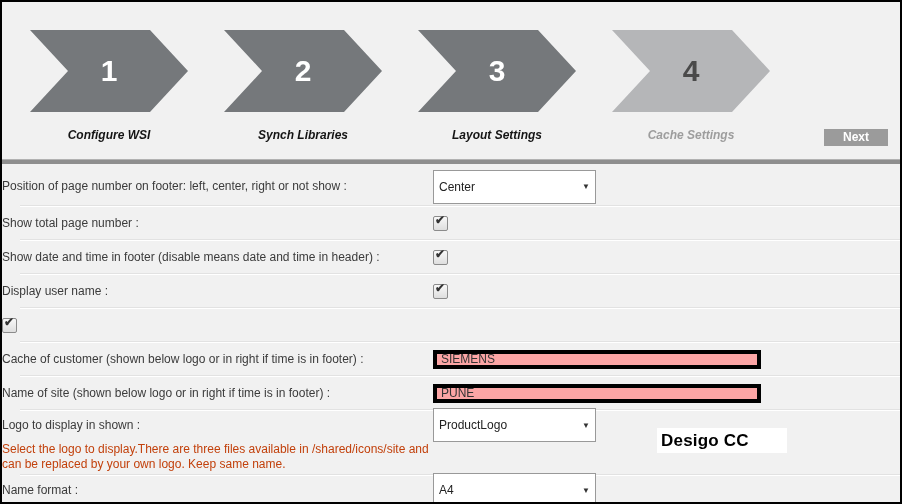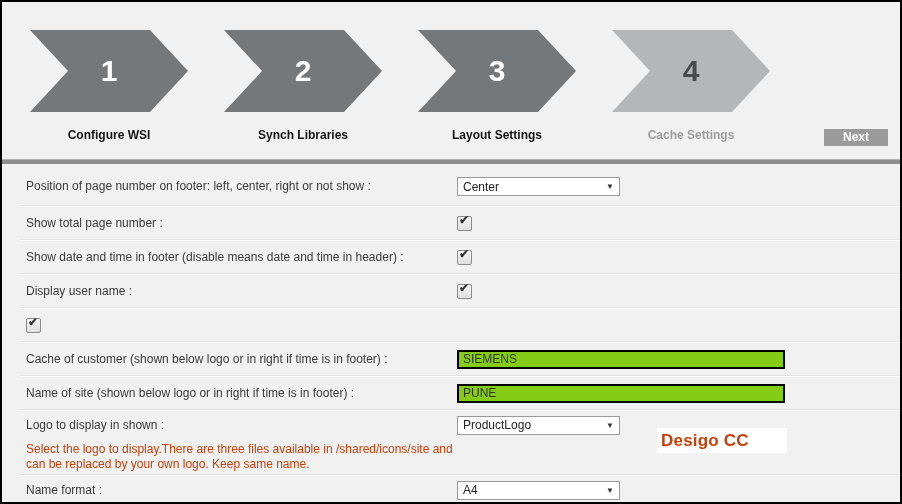--- a/index.html
+++ b/index.html
@@ -11,57 +11,57 @@
   
   .steps{display:flex;padding:28px 0 0 28px;}
   .step{width:158px;margin-right:36px;text-align:center;}
   .chev{
     width:158px;height:82px;background:#75787b;
     clip-path:polygon(0 0,120px 0,100% 50%,120px 100%,0 100%,38px 50%);
     display:flex;align-items:center;justify-content:center;
     color:#fff;font-size:30px;font-weight:bold;cursor:pointer;
   }
   .step.inactive .chev{background:#b5b6b8;color:#4a4a4a;}
-  .step-label{margin-top:16px;font-size:12px;font-weight:bold;color:#141414;}
+  .step-label{margin-top:16px;font-size:12px;font-weight:bold;color:#141414;font-style:italic;}
   .step.inactive .step-label{color:#9d9d9d;}
   .next-btn{
     position:absolute;top:127px;right:12px;width:64px;height:17px;
     background:#9b9b9b;color:#fff;font-size:12px;font-weight:bold;
     text-align:center;line-height:17px;cursor:pointer;
   }
   .hbar{margin-top:17px;height:5px;background:#8e8e8e;border-top:1px solid #b2b2b2;box-sizing:border-box;}
   
   .form{width:100%;}
-  .row{display:flex;align-items:center;min-height:32px;padding-left:24px;box-sizing:border-box;}
+  .row{display:flex;align-items:center;min-height:32px;box-sizing:border-box;}
   .row.first{min-height:41px;padding-top:4px;}
   .row.multi{display:block;position:relative;padding-bottom:2px;}
   .line1{display:flex;align-items:center;height:28px;}
   .flabel{width:431px;font-size:12px;color:#3b3b3b;line-height:15px;flex:0 0 431px;}
   .sep{height:1px;background:#ffffff;border-top:1px solid #e2e2e2;margin-left:18px;}
   .select{
-    width:163px;height:19px;border:1px solid #999;background:#fff;
+    width:163px;height:34px;border:1px solid #999;background:#fff;
     font-size:12px;color:#222;display:flex;align-items:center;
     justify-content:space-between;padding:0 5px;box-sizing:border-box;cursor:pointer;
   }
   .select .arrow{font-size:8px;color:#333;}
   .checkbox{
     width:13px;height:13px;border:1px solid #8b8b8b;border-radius:2px;
     background:linear-gradient(#f8f8f8,#dedede);position:relative;display:inline-block;cursor:pointer;
   }
   .checkbox .mark{position:absolute;left:1px;top:-4px;font-size:12px;color:#333;font-weight:bold;}
   .textinput{
-    width:328px;height:19px;border:2px solid #000000;background:#84cc16;
+    width:328px;height:19px;border:4px solid #000000;background:#fca5a5;
     font-size:12px;color:#333;padding:0 4px;box-sizing:border-box;
     font-family:"Liberation Sans",sans-serif;
   }
   .help{max-width:440px;font-size:12px;color:#c2410c;line-height:15px;margin-top:3px;}
   .logo-preview{
     position:absolute;left:655px;top:17px;width:130px;height:25px;background:#fff;
     display:flex;align-items:center;padding-left:4px;box-sizing:border-box;
-    font-size:17px;font-weight:bold;color:#c2410c;letter-spacing:0.2px;
+    font-size:17px;font-weight:bold;color:#000000;letter-spacing:0.2px;
   }
 </style>
 </head>
 <body>
 
 <div class="page">
   <div class="steps">
       <div class="step">
         <div class="chev">
           <span class="num">1</span>

